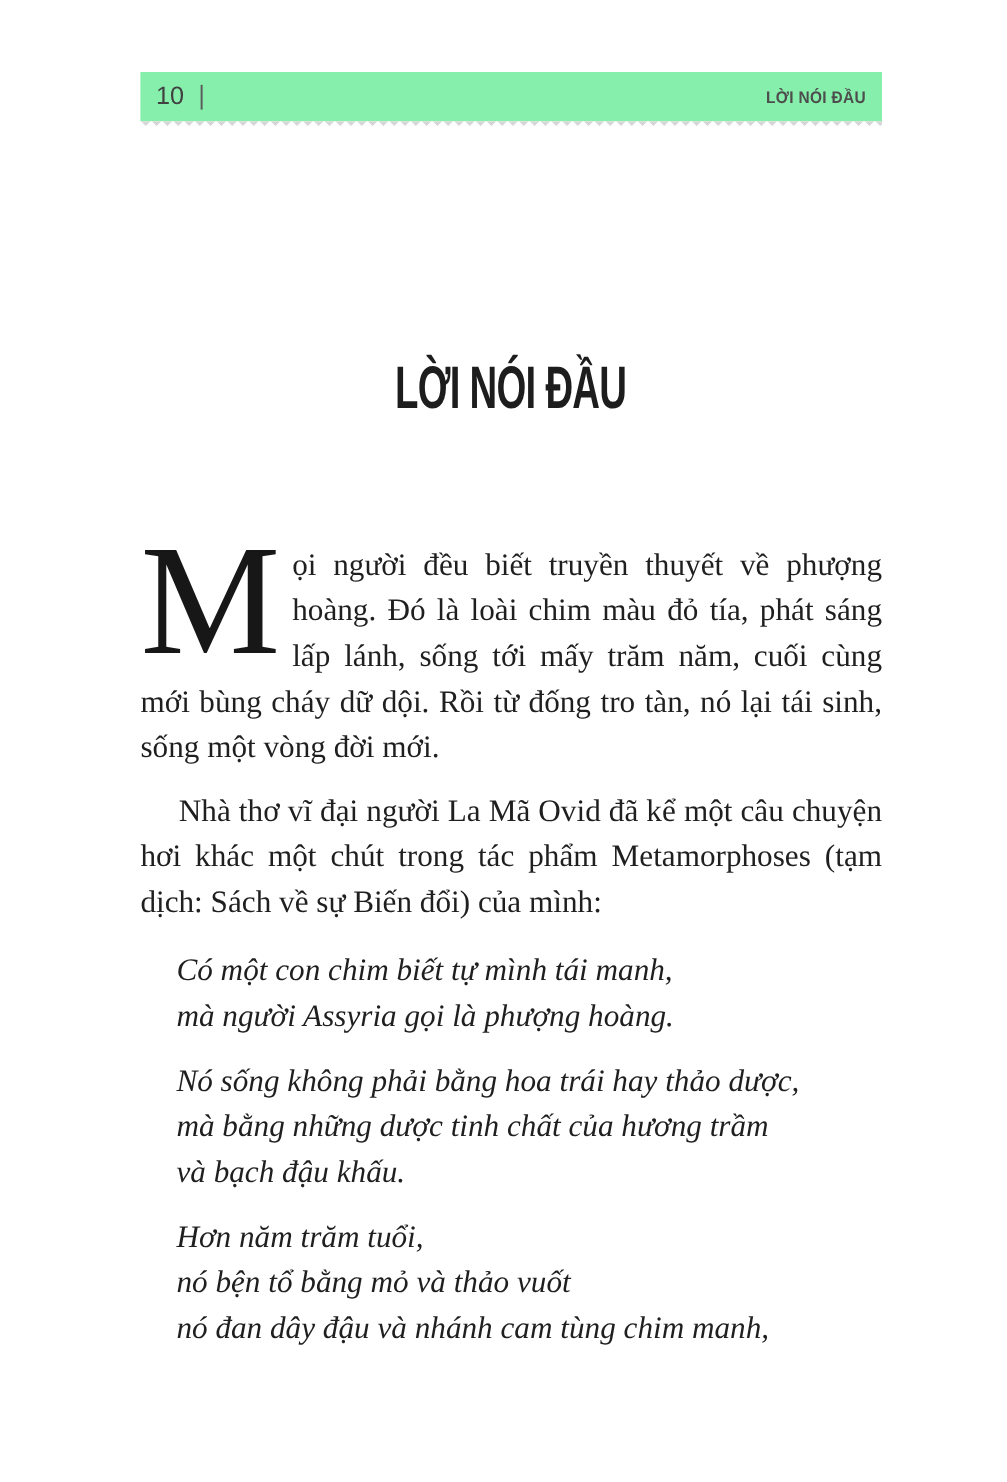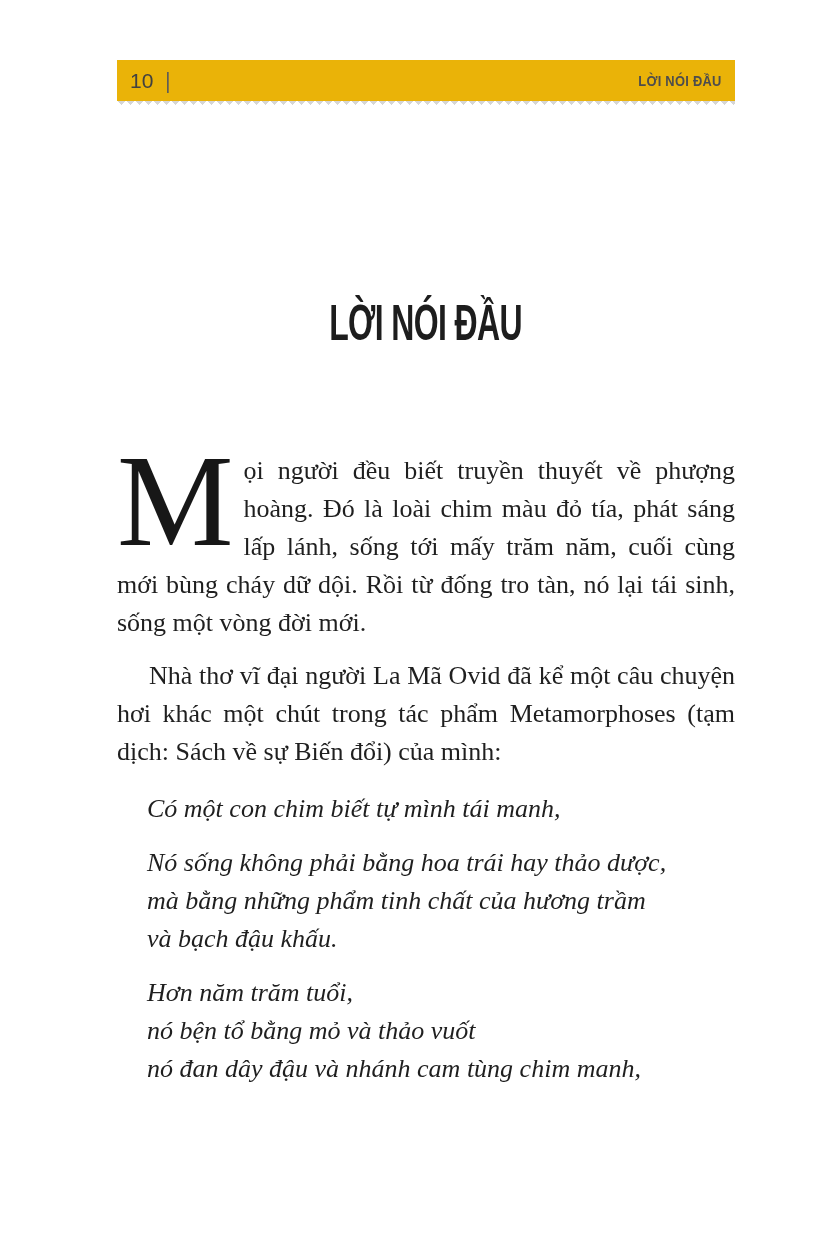--- a/index.html
+++ b/index.html
@@ -15,21 +15,21 @@
     color: #1f1f1f;
   }
 
   
   .header-bar {
     position: absolute;
     left: 117px;
     top: 60px;
     width: 618px;
     height: 41px;
-    background: #eab308;
+    background: #86efac;
     display: flex;
     align-items: center;
     padding: 0 13px;
     justify-content: flex-end;
   }
   .header-bar::after { 
     content: "";
     position: absolute;
     top: 100%;
     left: 0;
@@ -138,25 +138,26 @@
     </div>
 
     <div class="para para-second">
       <span>Nhà thơ vĩ đại người La Mã Ovid đã kể một câu chuyện hơi khác một chút trong tác phẩm </span><span class="book-title-italic">Metamorphoses</span><span> (tạm dịch: Sách về sự Biến đổi) của mình:</span>
     </div>
 
     <div class="poem">
 
       <div class="stanza">
         <div class="poem-line">Có một con chim biết tự mình tái manh,</div>
+        <div class="poem-line">mà người Assyria gọi là phượng hoàng.</div>
       </div>
 
       <div class="stanza">
         <div class="poem-line">Nó sống không phải bằng hoa trái hay thảo dược,</div>
-        <div class="poem-line">mà bằng những phẩm tinh chất của hương trầm</div>
+        <div class="poem-line">mà bằng những dược tinh chất của hương trầm</div>
         <div class="poem-line">và bạch đậu khấu.</div>
       </div>
 
       <div class="stanza">
         <div class="poem-line">Hơn năm trăm tuổi,</div>
         <div class="poem-line">nó bện tổ bằng mỏ và thảo vuốt</div>
         <div class="poem-line">nó đan dây đậu và nhánh cam tùng chim manh,</div>
       </div>
 
     </div>

